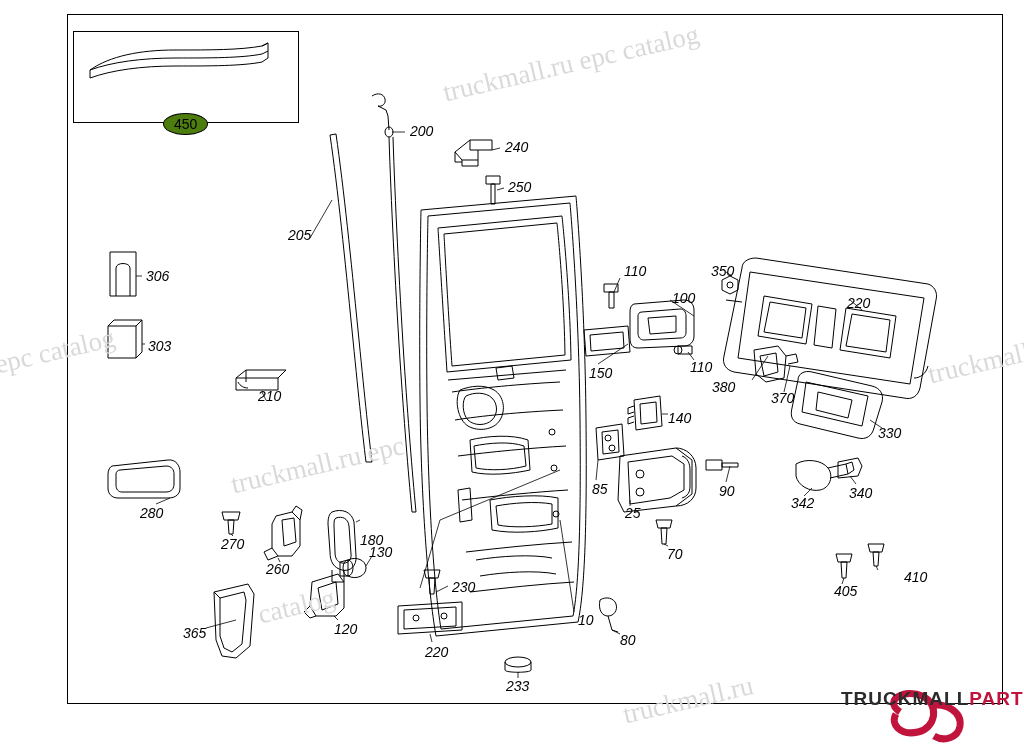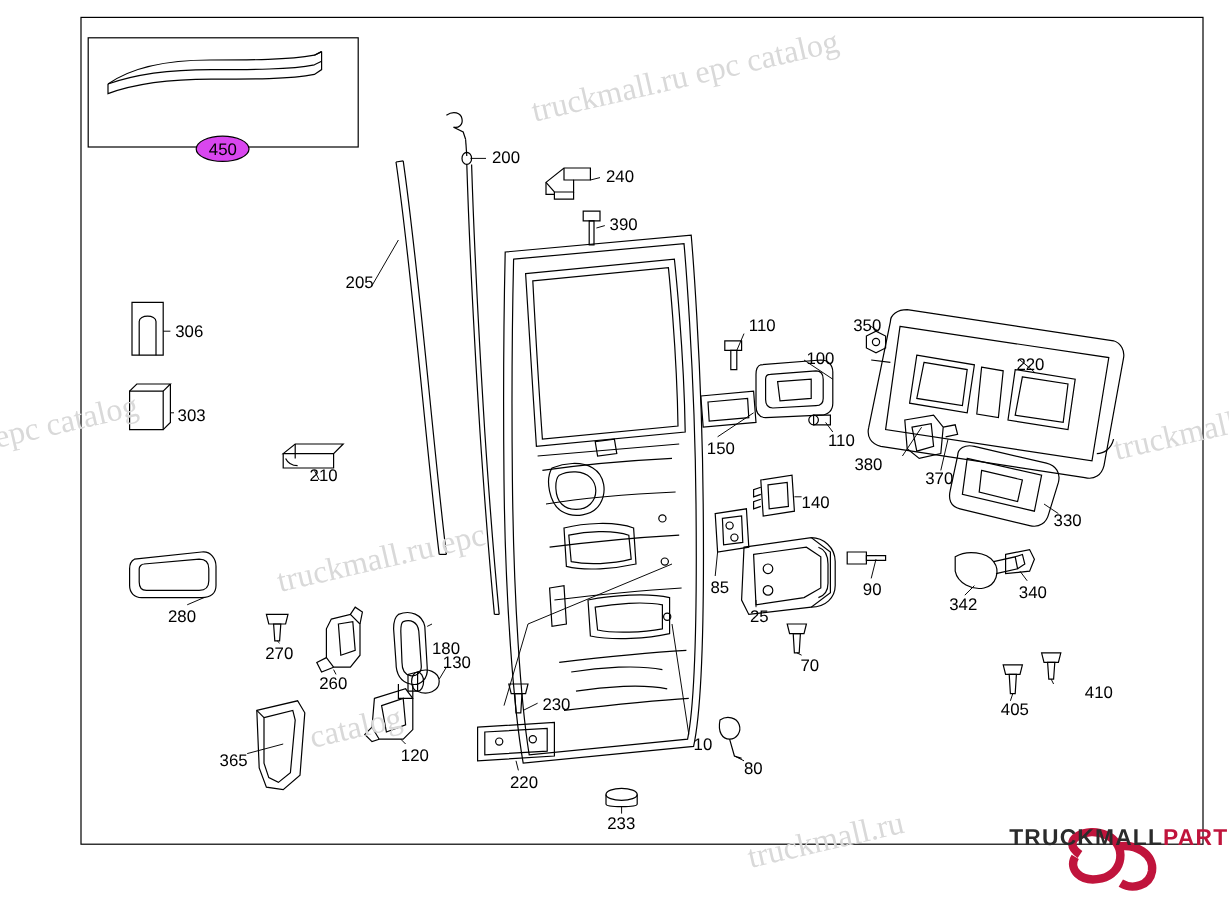--- a/index.html
+++ b/index.html
@@ -48,29 +48,30 @@
     pointer-events: none;
     user-select: none;
   }
   
   .lbl {
     position: absolute;
     font-family: "Liberation Sans", sans-serif;
     font-size: 14px;
     color: #000;
     white-space: nowrap;
+    font-style: italic;
   }
   .ellipse-lbl {
     position: absolute;
     font-size: 14px;
     color: #000;
     border: 1px solid #000;
     border-radius: 50%;
     padding: 2px 10px;
-    background: #d946ef;
+    background: #4d7c0f;
   }
   
   .brand {
     position: absolute;
     right: 8px;
     bottom: 4px;
     width: 175px;
     height: 62px;
   }
   .brand .txt {
@@ -331,21 +332,21 @@
     <div class="wm" style="left:925px; top:360px; transform:rotate(-13deg); transform-origin:left top;">truckmall.ru e</div>
     <div class="wm" style="left:255px; top:600px; transform:rotate(-13deg); transform-origin:left top;">catalog</div>
     <div class="wm" style="left:620px; top:700px; transform:rotate(-13deg); transform-origin:left top;">truckmall.ru</div>
   </div>
 
   <div>
     <div class="ellipse-lbl" style="left:163px; top:113px;">450</div>
 
     <div class="lbl" style="left:410px; top:123px;">200</div>
     <div class="lbl" style="left:505px; top:139px;">240</div>
-    <div class="lbl" style="left:508px; top:179px;">390</div>
+    <div class="lbl" style="left:508px; top:179px;">250</div>
     <div class="lbl" style="left:288px; top:227px;">205</div>
     <div class="lbl" style="left:146px; top:268px;">306</div>
     <div class="lbl" style="left:148px; top:338px;">303</div>
     <div class="lbl" style="left:258px; top:388px;">210</div>
     <div class="lbl" style="left:624px; top:263px;">110</div>
     <div class="lbl" style="left:672px; top:290px;">100</div>
     <div class="lbl" style="left:711px; top:263px;">350</div>
     <div class="lbl" style="left:847px; top:295px;">220</div>
     <div class="lbl" style="left:589px; top:365px;">150</div>
     <div class="lbl" style="left:690px; top:359px;">110</div>

